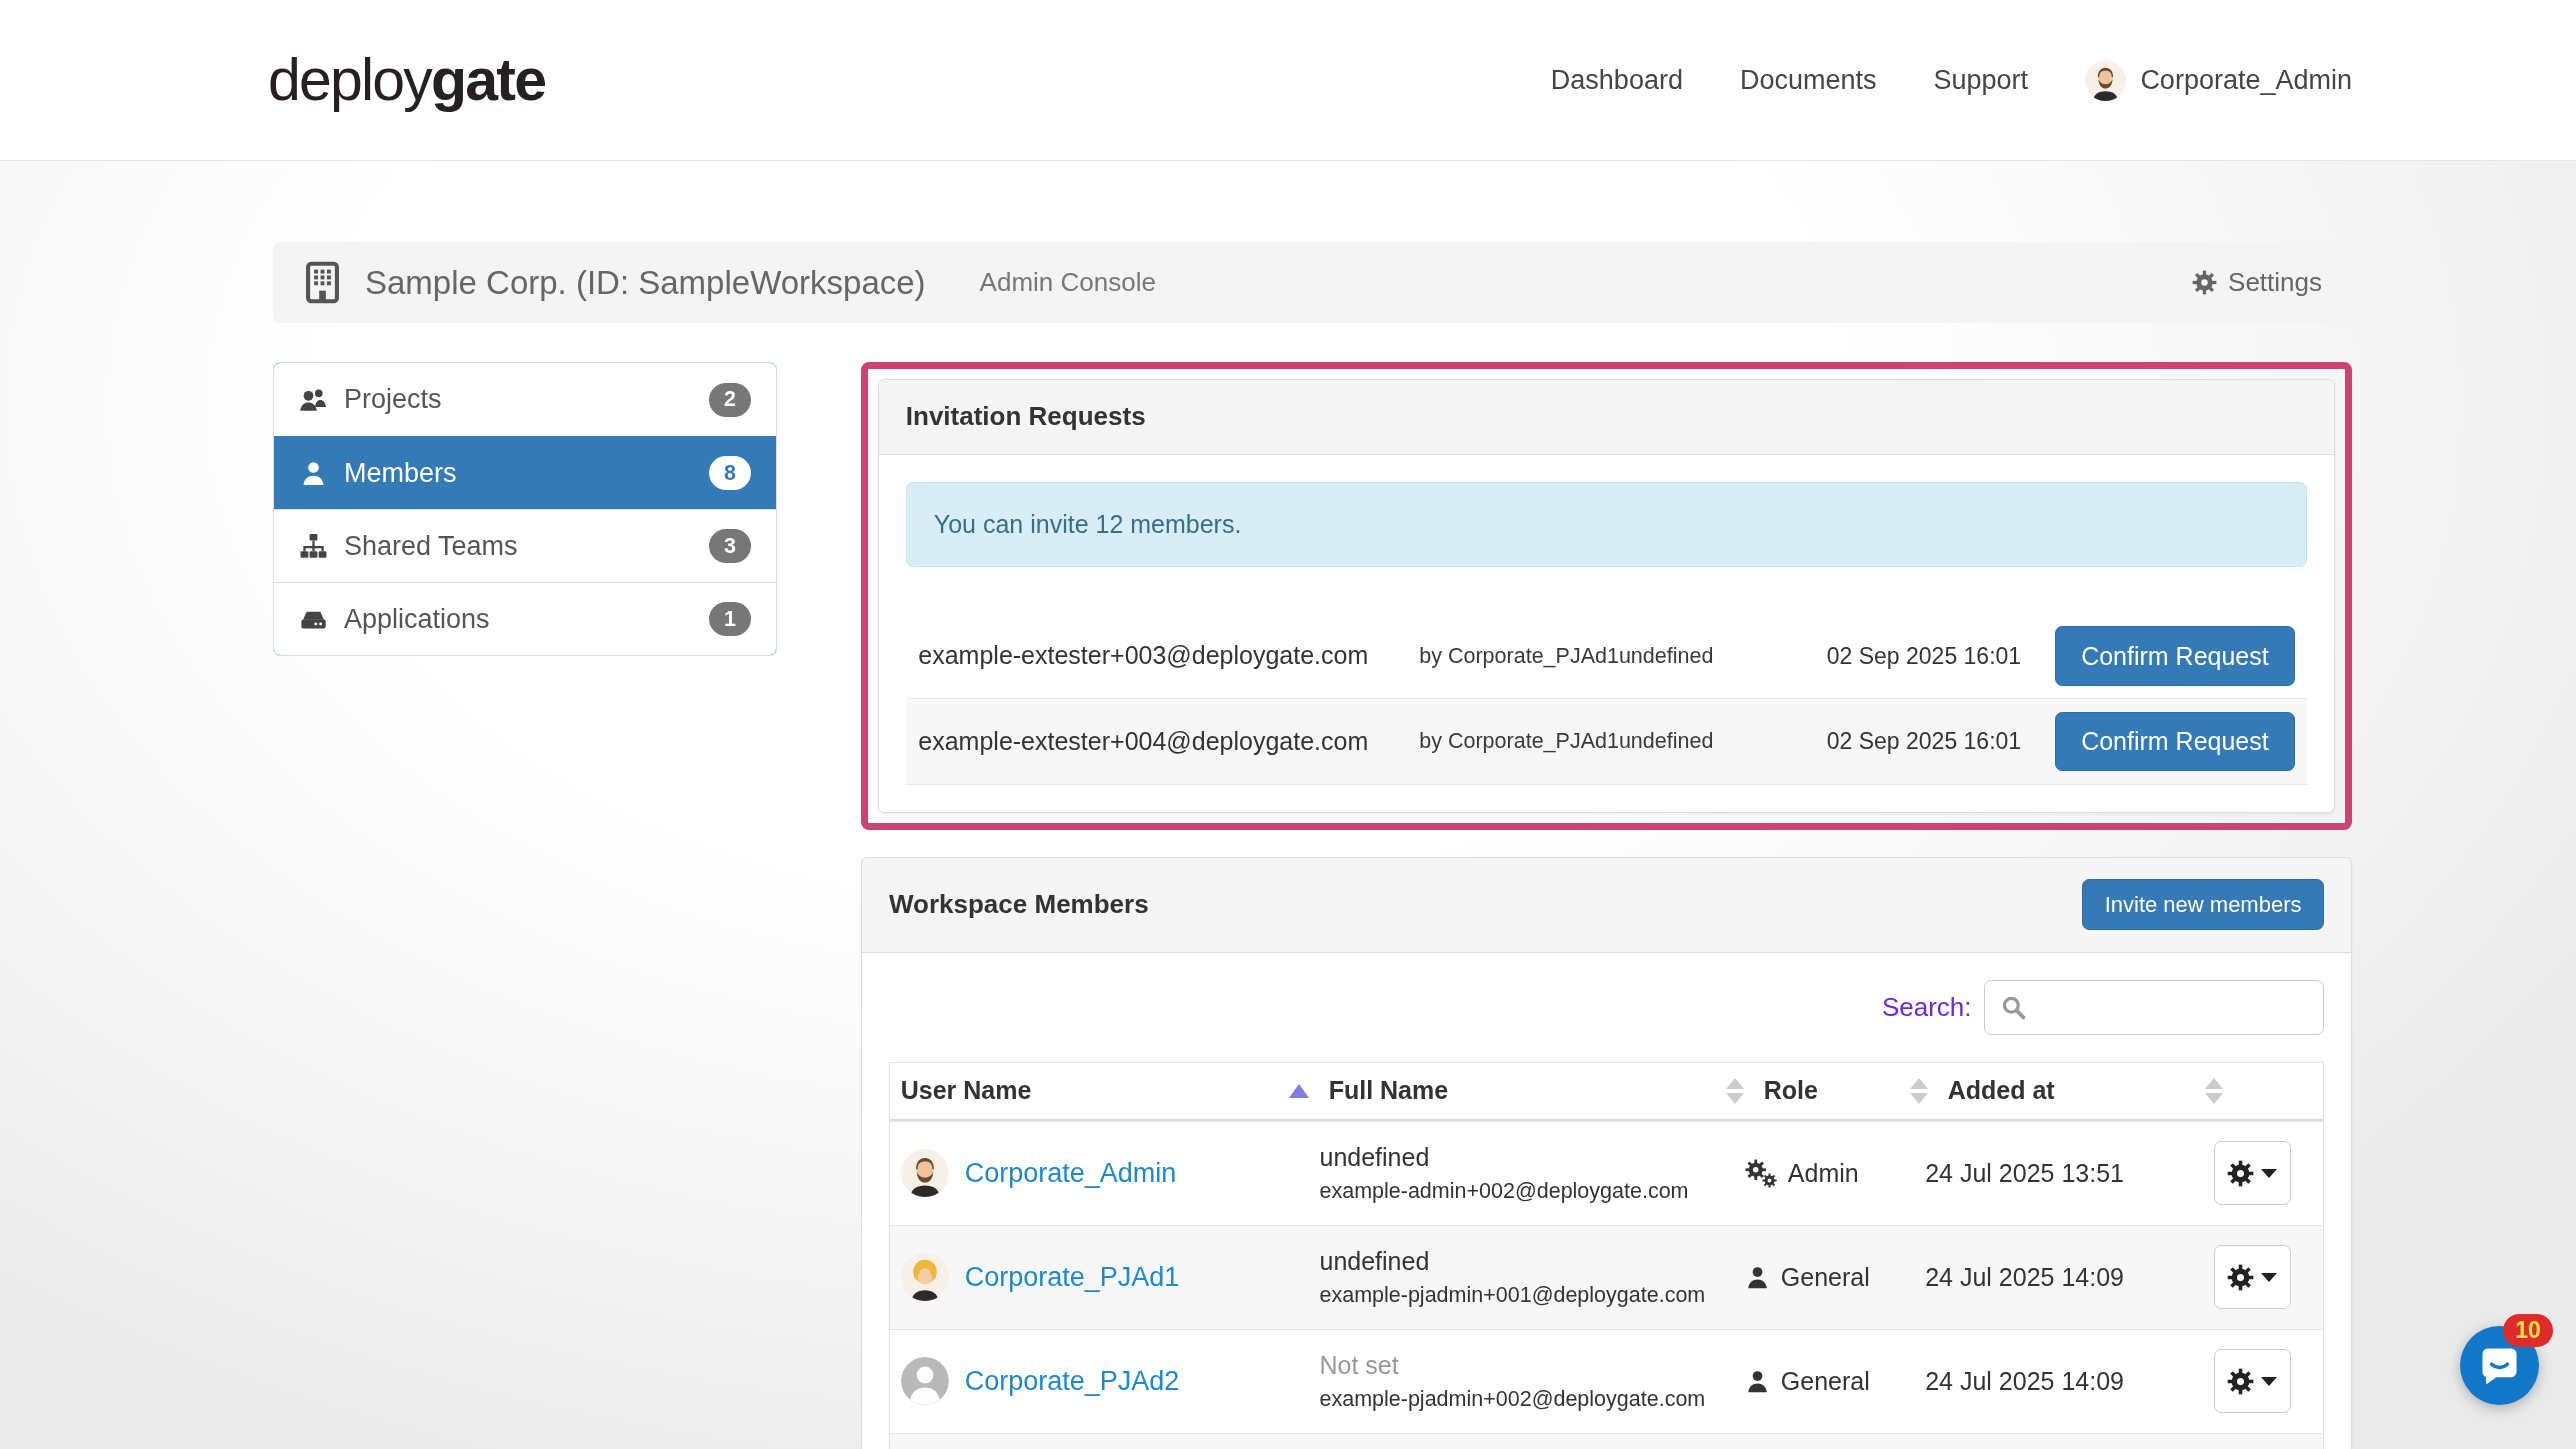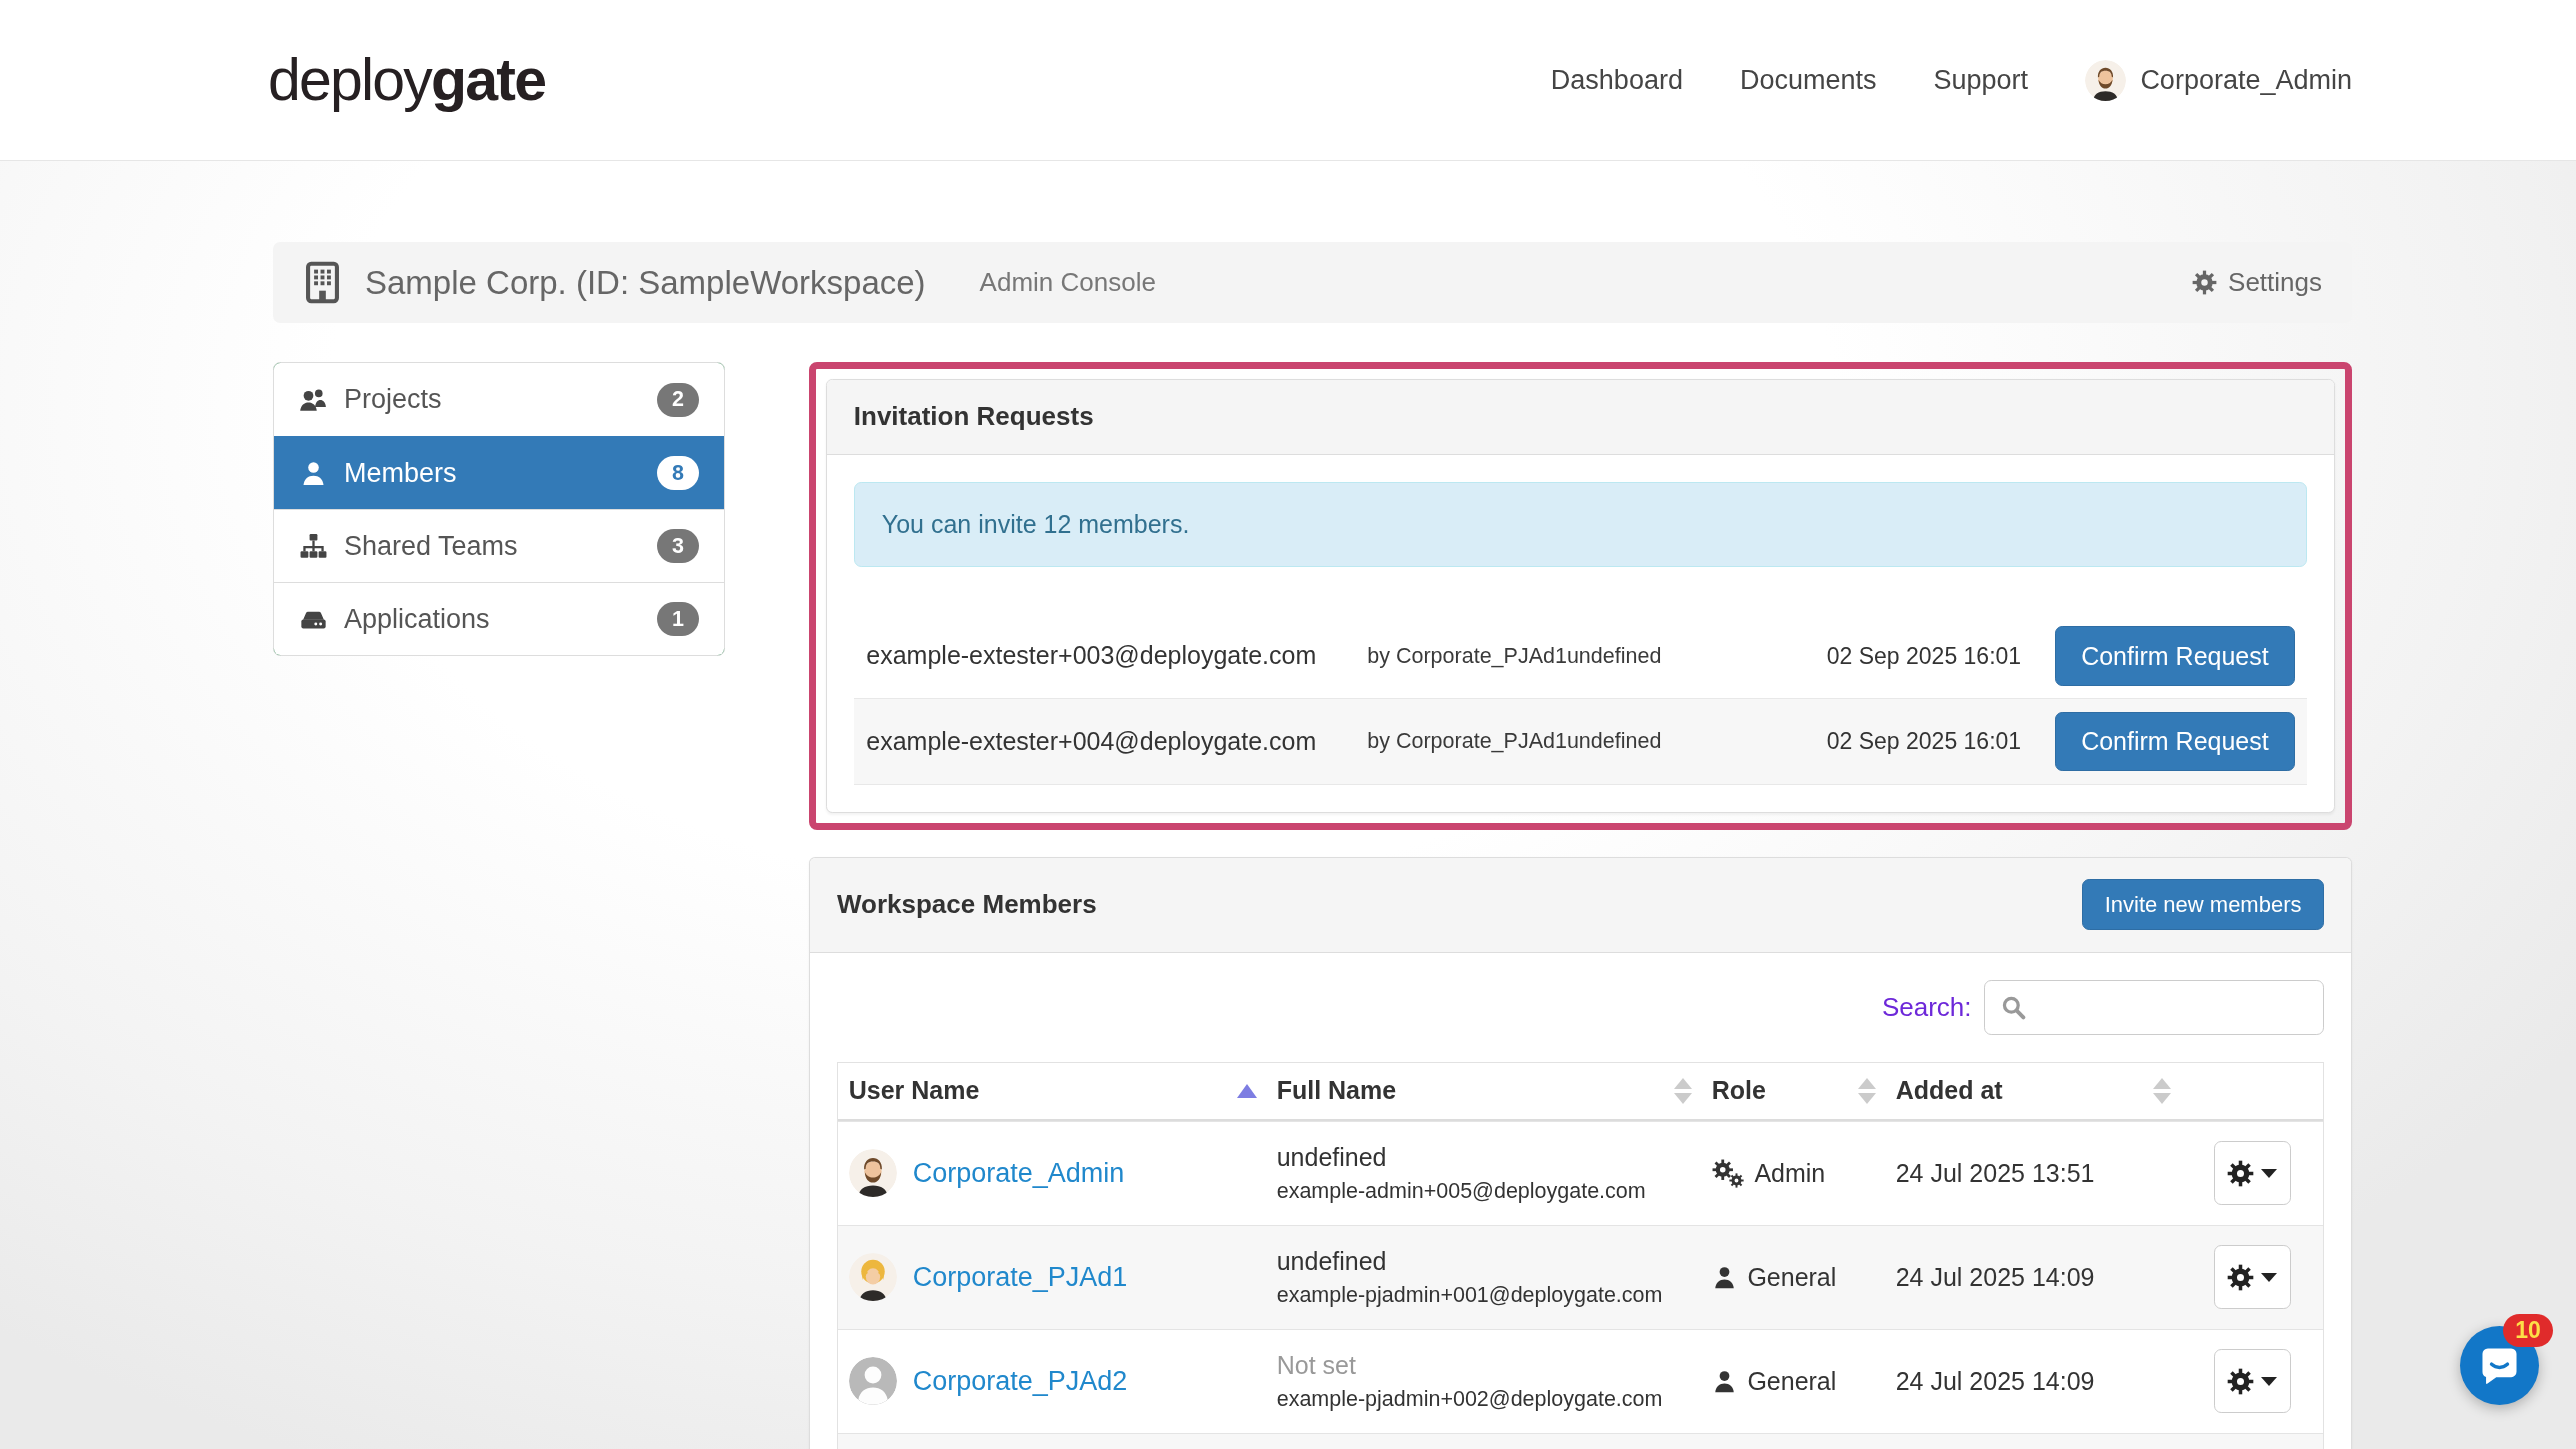--- a/index.html
+++ b/index.html
@@ -36,21 +36,21 @@
   .ws-bar .b-icon { width:39px; height:43px; color:#555; }
   .ws-title { font-size:33px; color:#666; margin-left:23px; }
   .ws-sub { font-size:26px; color:#777; margin-left:54px; }
   .ws-settings { margin-left:auto; display:flex; align-items:center; gap:10.7px; color:#666; font-size:26px; cursor:pointer; }
   .ws-settings svg { width:25px; height:25px; }
 
   
   .cols { display:flex; margin-top:39px; gap:84px; align-items:flex-start; }
 
   
-  .side { width:452px; border:0.9px solid #ddd; border-radius:7.2px; background:#15803d; overflow:hidden; flex:none; }
+  .side { width:504px; border:0.9px solid #ddd; border-radius:7.2px; background:#15803d; overflow:hidden; flex:none; }
   .side-item {
     height:73px; display:flex; align-items:center; gap:16px; padding:0 25px;
     border-top:0.9px solid #ddd; background:#fff; cursor:pointer; color:#555;
   }
   .side-item:first-child { border-top:none; }
   .side-item svg { width:29px; height:27px; color:#444; }
   .side-item .lbl { font-size:27px; }
   .side-item .badge {
     margin-left:auto; background:#777; color:#fff; font-size:21.5px; font-weight:bold;
     padding:4.5px 15px; border-radius:19.7px;
@@ -389,21 +389,21 @@
               <div class="c1 ucell">
                 <span class="avatar">
                     <svg viewBox="0 0 40 40" width="48" height="48">
                       <use href="#av-man"></use>
                     </svg>
                   </span>
                 <span class="ulink">Corporate_Admin</span>
               </div>
               <div class="c2">
                 <div class="fn1">undefined</div>
-                <div class="fn2">example-admin+005@deploygate.com</div>
+                <div class="fn2">example-admin+002@deploygate.com</div>
               </div>
               <div class="c3 rolecell">
                 <span class="cogs">
                   <svg class="g1" viewBox="0 0 20 20">
                       <use href="#i-gear"></use>
                     </svg>
                   <svg class="g2" viewBox="0 0 20 20">
                       <use href="#i-gear"></use>
                     </svg>
                 </span>

